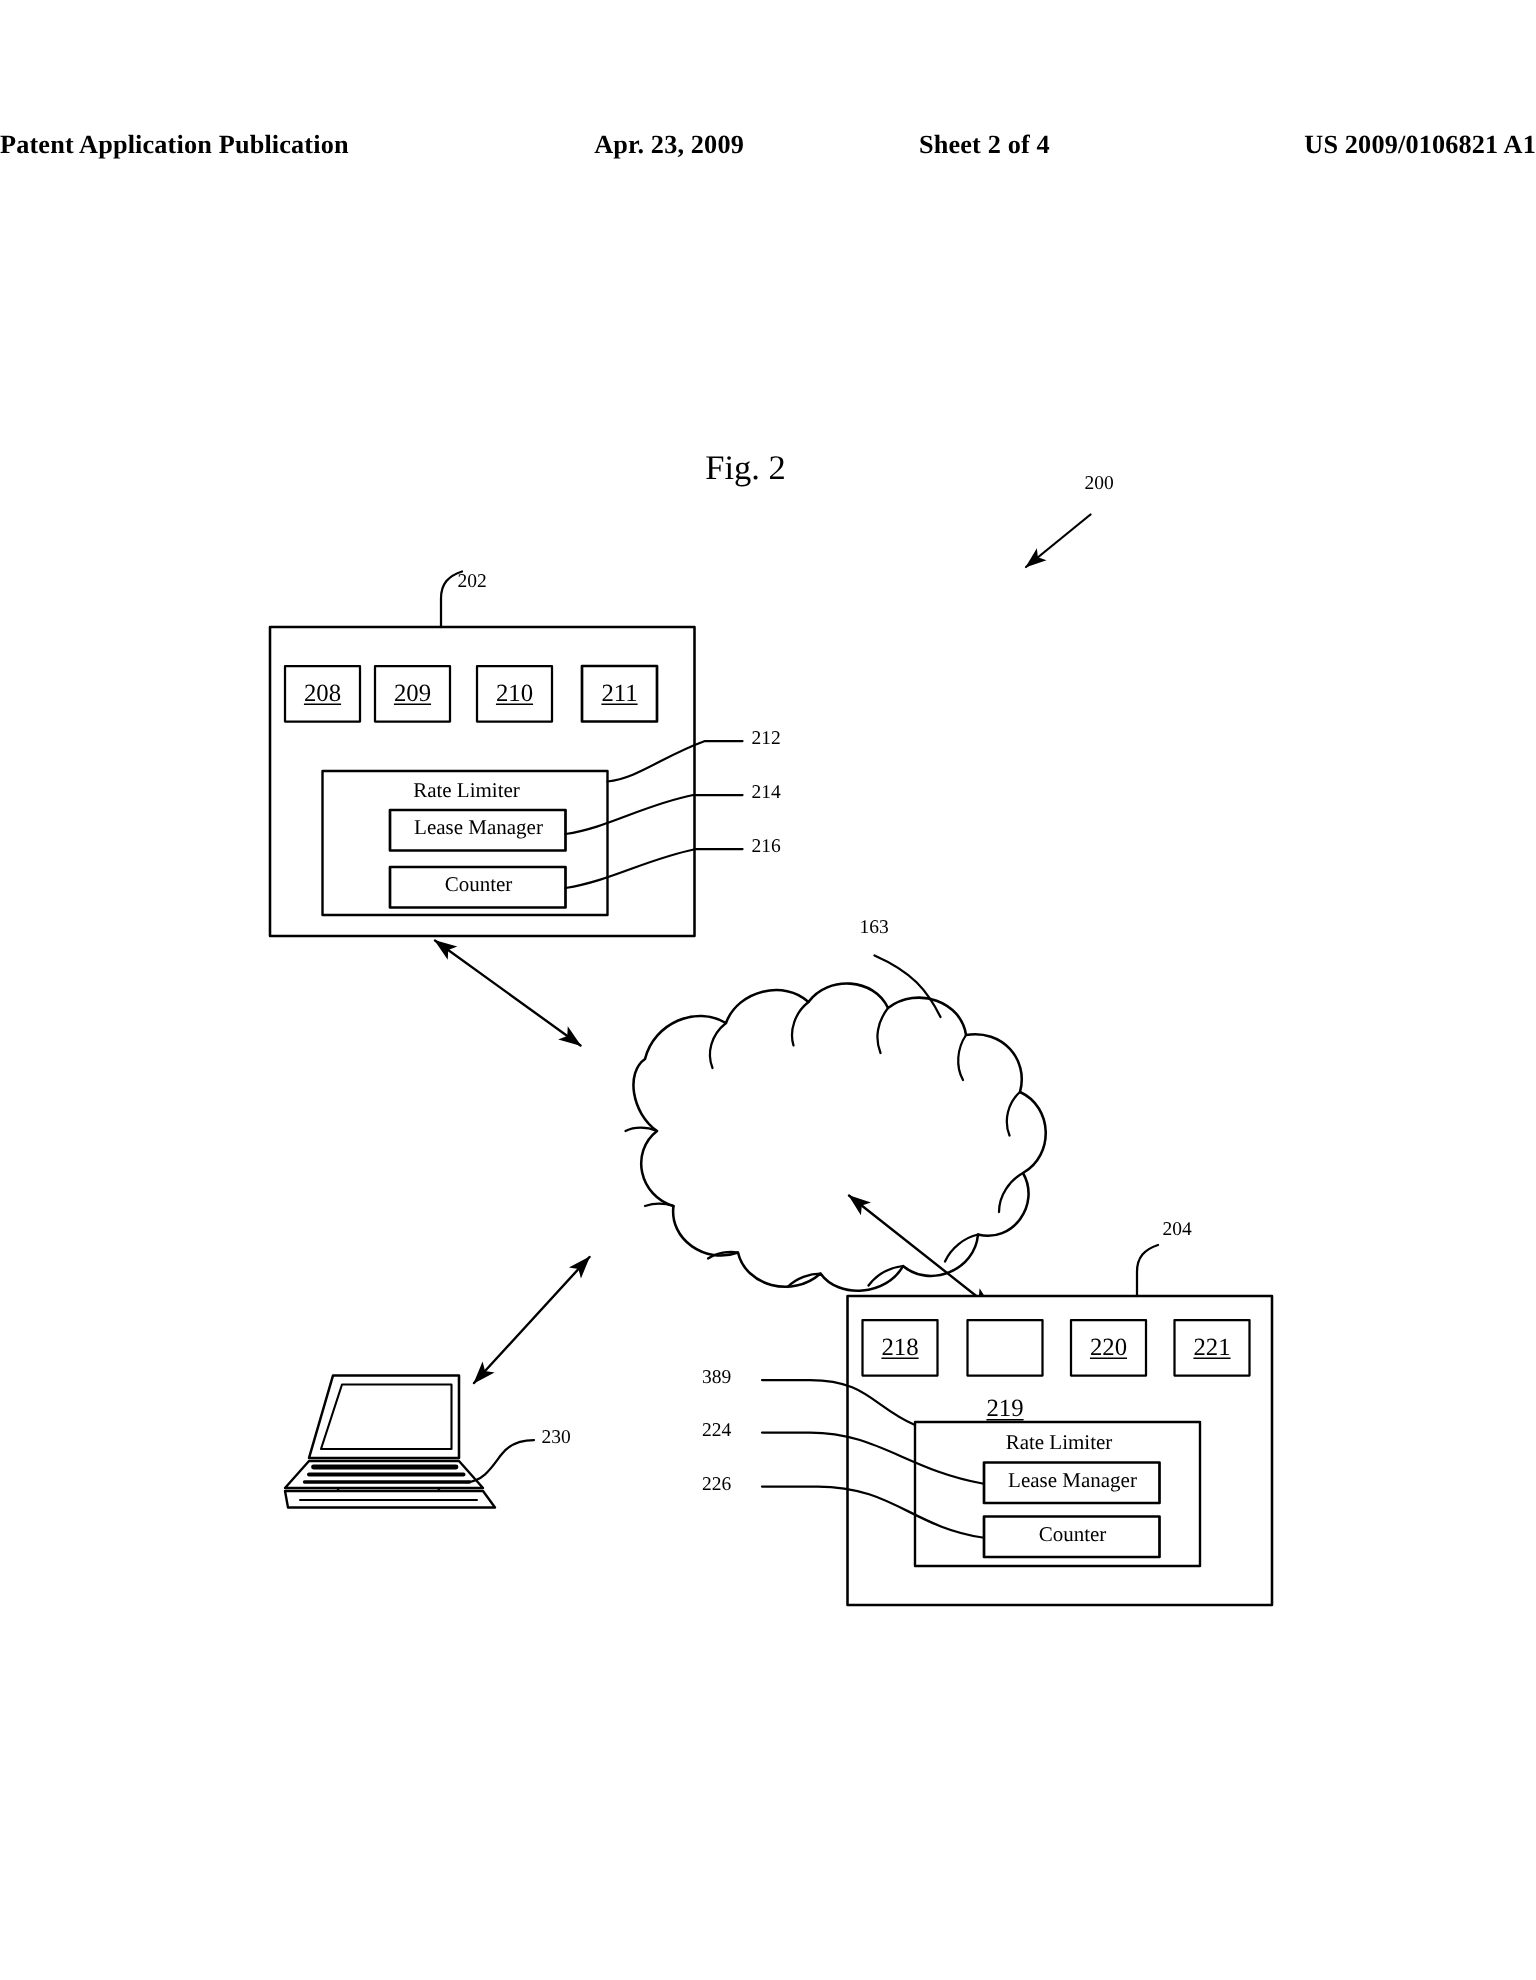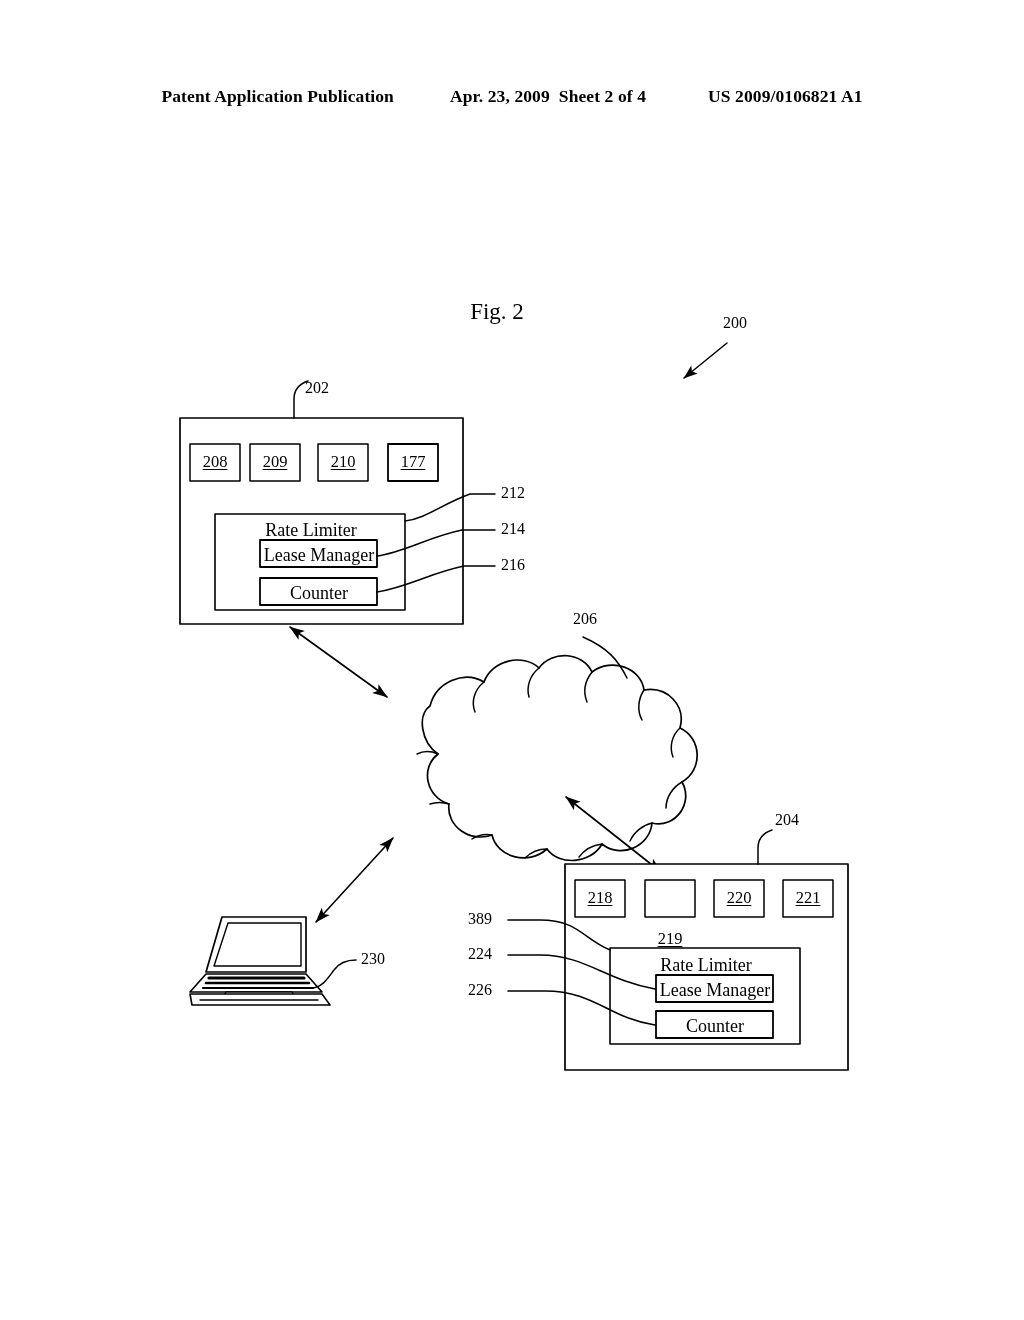--- a/index.html
+++ b/index.html
@@ -19,21 +19,21 @@
 
   
   #page-header {
     position: absolute;
     top: 86px;
     left: 0;
     width: 1024px;
     height: 26px;
     display: flex;
     align-items: baseline;
-    justify-content: center;
+    justify-content: space-between;
     font-family: "Liberation Serif", "DejaVu Serif", serif;
     font-weight: bold;
     font-size: 17.5px;
     letter-spacing: 0.1px;
     white-space: nowrap;
   }
   #page-header .hdr-pub   { margin-right: 56px; }
   #page-header .hdr-date  { margin-right: 9px; }
   #page-header .hdr-sheet { margin-right: 62px; }
   #page-header .hdr-num   { }
@@ -60,24 +60,24 @@
     font-family: "Liberation Serif", "DejaVu Serif", serif;
     font-size: 17px;
     color: #000;
     white-space: nowrap;
     line-height: 1;
   }
   .fig-title {
     font-size: 23px;
   }
   .ref-num {
-    font-size: 16px;
+    font-size: 13px;
   }
   .box-label {
-    font-size: 18px;
+    font-size: 14px;
     text-align: center;
   }
   .unit-num {
     font-size: 16.5px;
     text-decoration: underline;
     text-underline-offset: 2px;
   }
   .centered {
     transform: translateX(-50%);
     text-align: center;
@@ -254,31 +254,31 @@
 
   <div class="fig-text fig-title centered" style="left:497px; top:300px;">Fig. 2</div>
 
   <div class="fig-text ref-num" style="left:723px; top:315px;">200</div>
 
   <div class="fig-text ref-num" style="left:305px; top:380px;">202</div>
 
   <div class="fig-text unit-num centered" style="left:215px; top:454px;">208</div>
   <div class="fig-text unit-num centered" style="left:275px; top:454px;">209</div>
   <div class="fig-text unit-num centered" style="left:343px; top:454px;">210</div>
-  <div class="fig-text unit-num centered" style="left:413px; top:454px;">177</div>
+  <div class="fig-text unit-num centered" style="left:413px; top:454px;">211</div>
 
   <div class="fig-text box-label centered" style="left:311px; top:521px;">Rate Limiter</div>
   <div class="fig-text box-label centered" style="left:319px; top:546px;">Lease Manager</div>
   <div class="fig-text box-label centered" style="left:319px; top:584px;">Counter</div>
 
   <div class="fig-text ref-num" style="left:501px; top:485px;">212</div>
   <div class="fig-text ref-num" style="left:501px; top:521px;">214</div>
   <div class="fig-text ref-num" style="left:501px; top:557px;">216</div>
 
-  <div class="fig-text ref-num" style="left:573px; top:611px;">206</div>
+  <div class="fig-text ref-num" style="left:573px; top:611px;">163</div>
 
   <div class="fig-text ref-num" style="left:361px; top:951px;">230</div>
 
   <div class="fig-text ref-num" style="left:775px; top:812px;">204</div>
 
   <div class="fig-text unit-num centered" style="left:600px; top:890px;">218</div>
   <div class="fig-text unit-num centered" style="left:670px; top:890px;margin-top:41px;">219</div>
   <div class="fig-text unit-num centered" style="left:739px; top:890px;">220</div>
   <div class="fig-text unit-num centered" style="left:808px; top:890px;">221</div>
 

